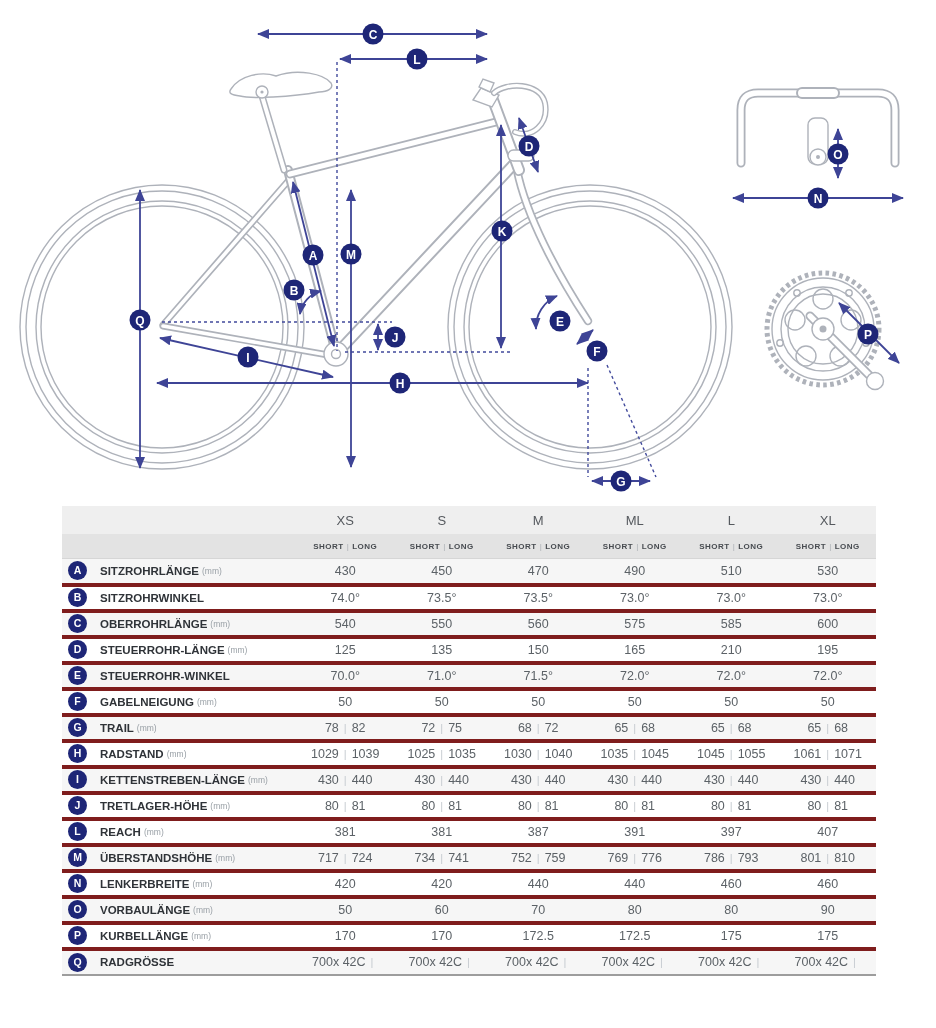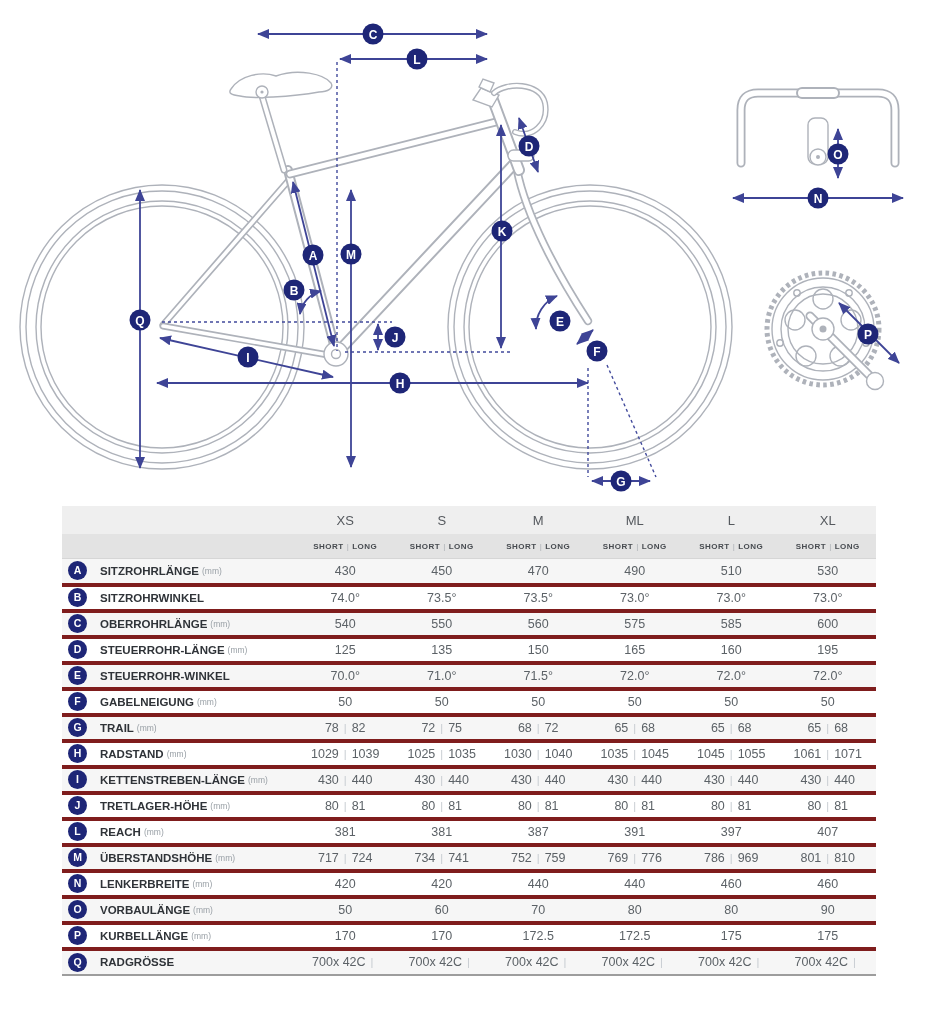--- a/index.html
+++ b/index.html
@@ -293,21 +293,21 @@
             <td class="valcell"><span>575</span></td>
             <td class="valcell"><span>585</span></td>
             <td class="valcell"><span>600</span></td>
           </tr>
           <tr>
             <td class="lblcell"><span class="badge">D</span><span class="rowlabel">STEUERROHR-LÄNGE</span><span class="rowunit">(mm)</span></td>
             <td class="valcell"><span>125</span></td>
             <td class="valcell"><span>135</span></td>
             <td class="valcell"><span>150</span></td>
             <td class="valcell"><span>165</span></td>
-            <td class="valcell"><span>160</span></td>
+            <td class="valcell"><span>210</span></td>
             <td class="valcell"><span>195</span></td>
           </tr>
           <tr class="stripe">
             <td class="lblcell"><span class="badge">E</span><span class="rowlabel">STEUERROHR-WINKEL</span></td>
             <td class="valcell"><span>70.0°</span></td>
             <td class="valcell"><span>71.0°</span></td>
             <td class="valcell"><span>71.5°</span></td>
             <td class="valcell"><span>72.0°</span></td>
             <td class="valcell"><span>72.0°</span></td>
             <td class="valcell"><span>72.0°</span></td>
@@ -365,21 +365,21 @@
             <td class="valcell"><span>391</span></td>
             <td class="valcell"><span>397</span></td>
             <td class="valcell"><span>407</span></td>
           </tr>
           <tr class="stripe">
             <td class="lblcell"><span class="badge">M</span><span class="rowlabel">ÜBERSTANDSHÖHE</span><span class="rowunit">(mm)</span></td>
             <td class="valcell"><span>717</span><span class="sep">|</span><span>724</span></td>
             <td class="valcell"><span>734</span><span class="sep">|</span><span>741</span></td>
             <td class="valcell"><span>752</span><span class="sep">|</span><span>759</span></td>
             <td class="valcell"><span>769</span><span class="sep">|</span><span>776</span></td>
-            <td class="valcell"><span>786</span><span class="sep">|</span><span>969</span></td>
+            <td class="valcell"><span>786</span><span class="sep">|</span><span>793</span></td>
             <td class="valcell"><span>801</span><span class="sep">|</span><span>810</span></td>
           </tr>
           <tr>
             <td class="lblcell"><span class="badge">N</span><span class="rowlabel">LENKERBREITE</span><span class="rowunit">(mm)</span></td>
             <td class="valcell"><span>420</span></td>
             <td class="valcell"><span>420</span></td>
             <td class="valcell"><span>440</span></td>
             <td class="valcell"><span>440</span></td>
             <td class="valcell"><span>460</span></td>
             <td class="valcell"><span>460</span></td>

